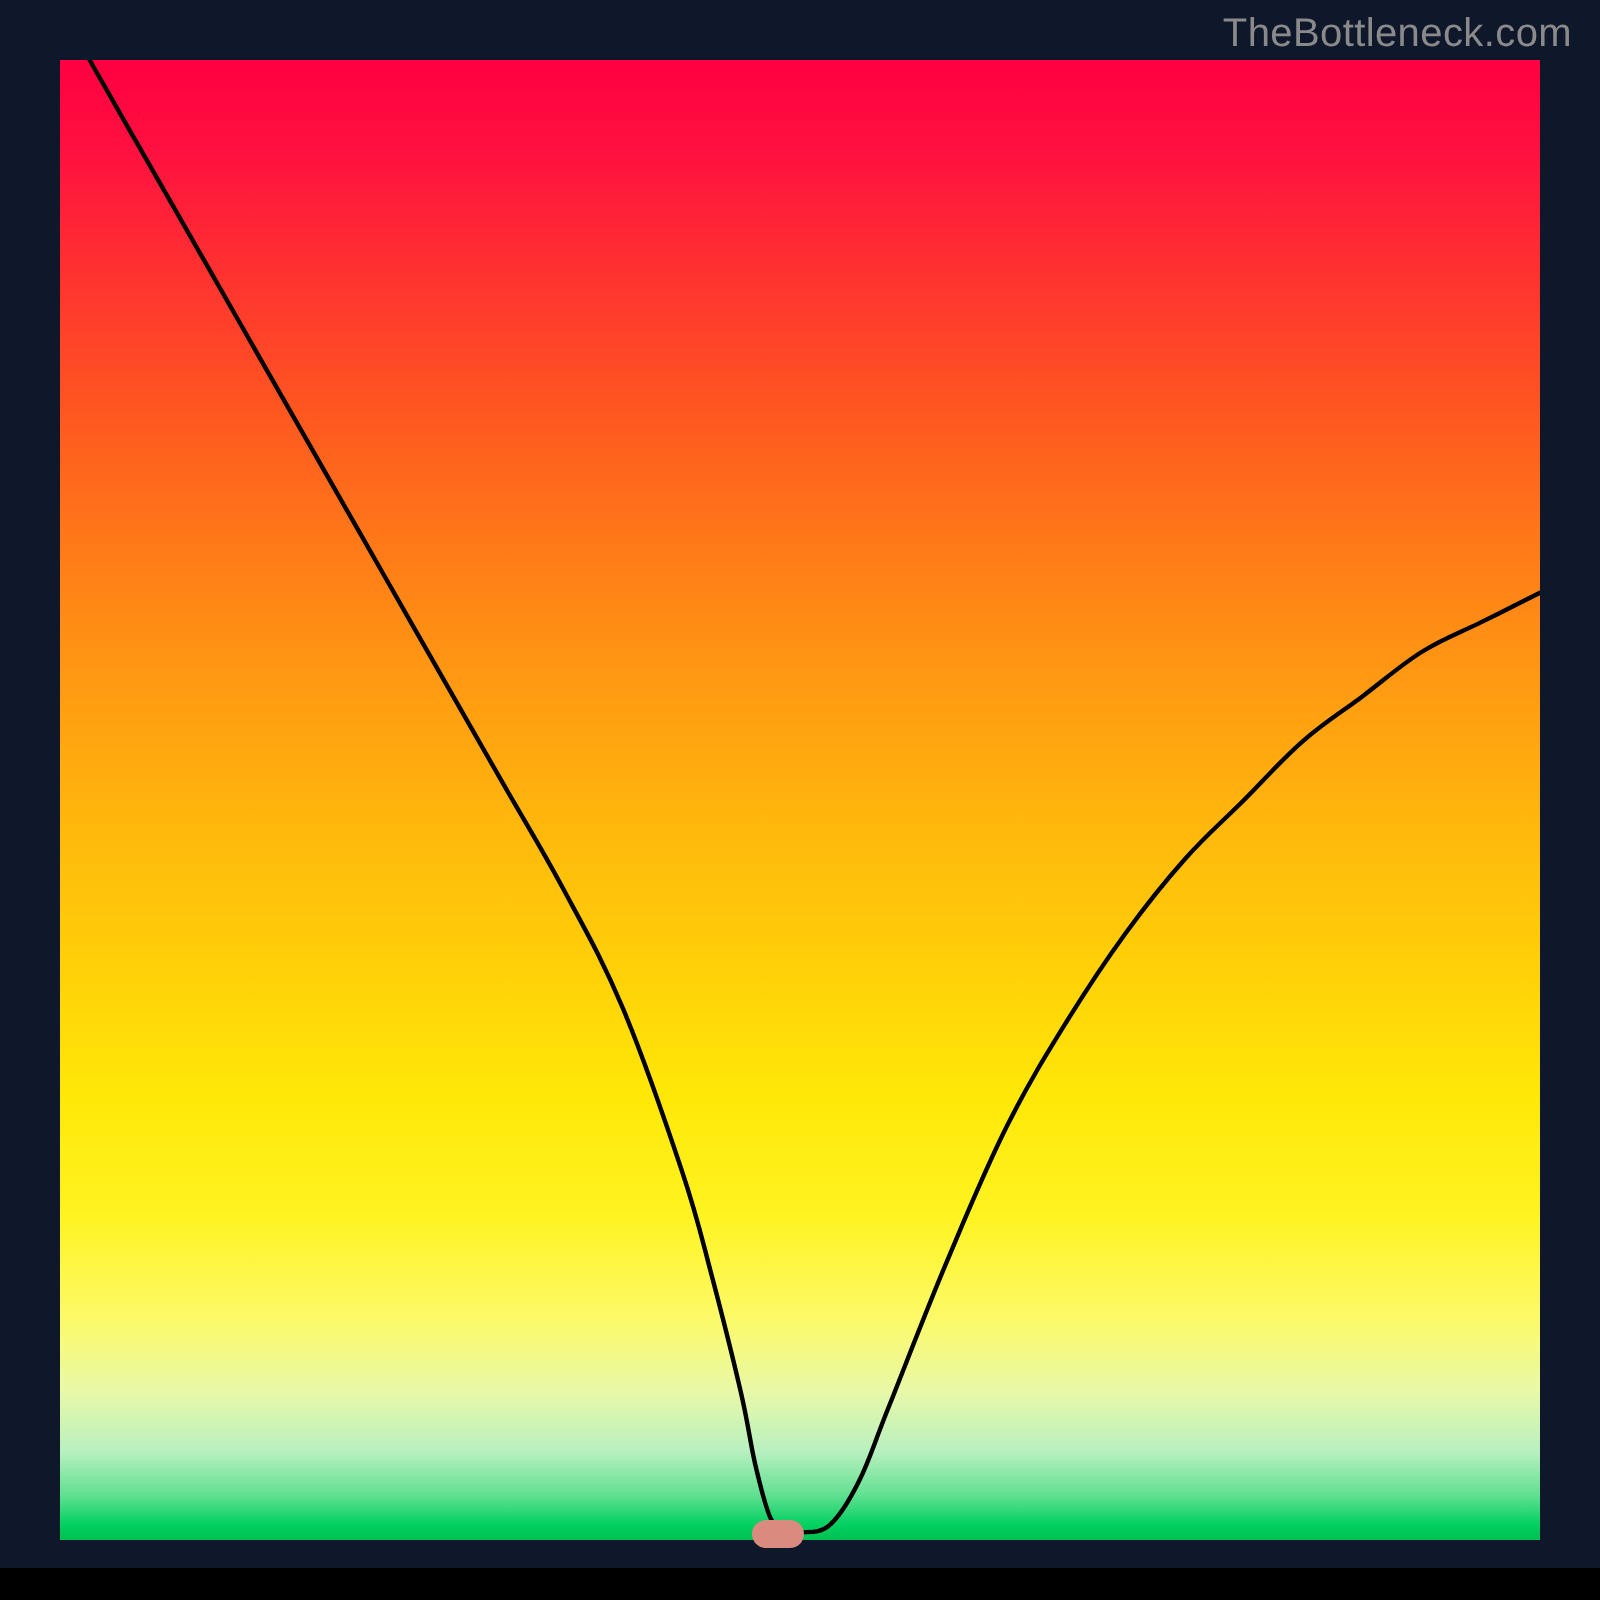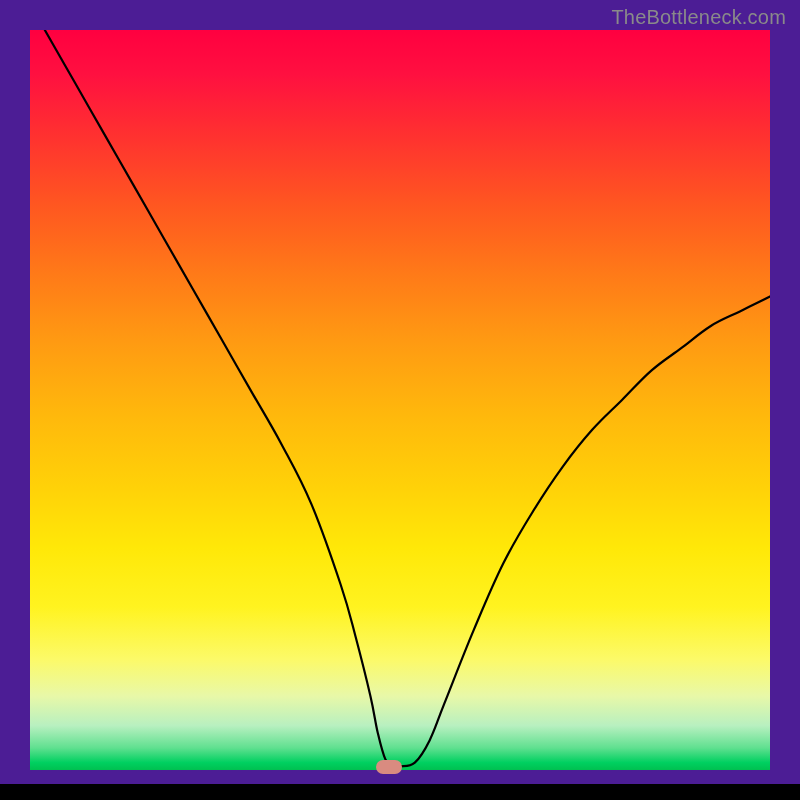--- a/index.html
+++ b/index.html
@@ -8,21 +8,21 @@
     width: 800px;
     height: 800px;
     background: #000;
     font-family: Arial, Helvetica, sans-serif;
     overflow: hidden;
   }
   .frame {
     position: relative;
     width: 800px;
     height: 784px;
-    background: #4c1d95;
+    background: #0f172a;
   }
   .plot {
     position: absolute;
     left: 30px;
     top: 30px;
     width: 740px;
     height: 740px;
     
     background: linear-gradient(
       to bottom,

